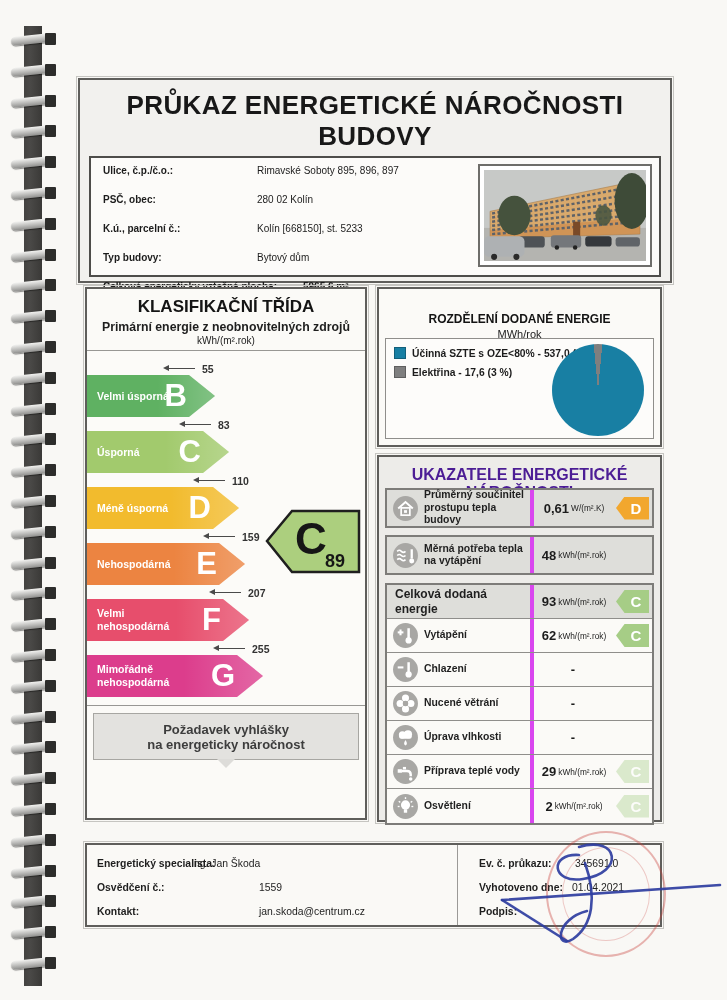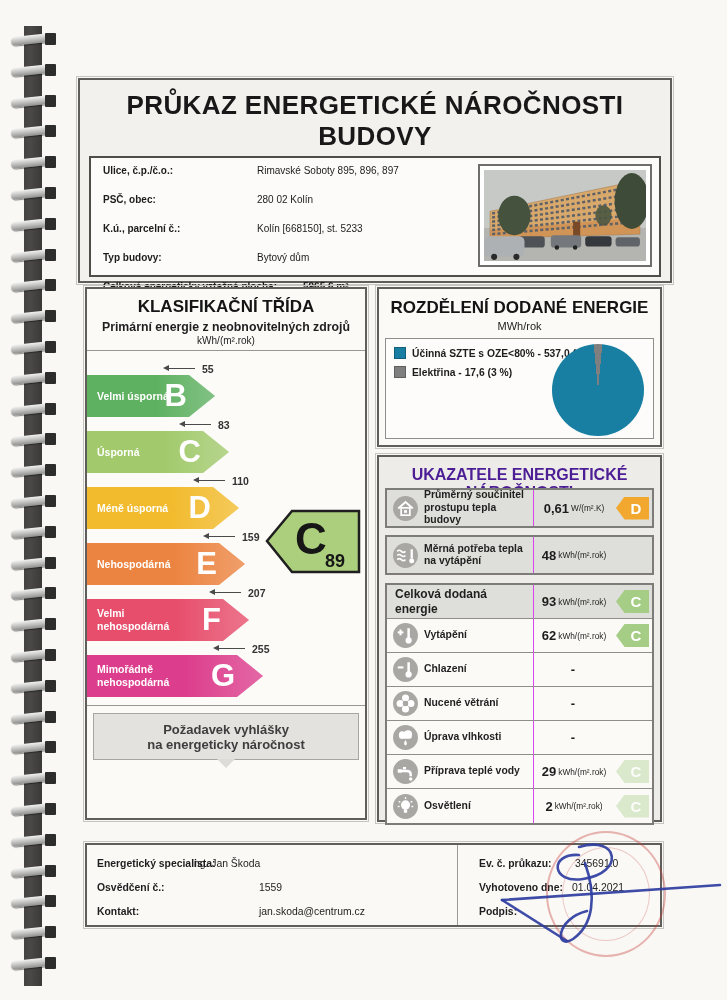--- a/index.html
+++ b/index.html
@@ -58,21 +58,21 @@
   .mk-letter{font-size:44px;font-weight:800;fill:#161616;}
   .mk-value{font-size:18px;font-weight:800;fill:#161616;}
   .req-box{margin:7px 6px 0;height:45px;background:#e3e2df;border:1px solid #a7a6a2;
     display:flex;flex-direction:column;justify-content:center;text-align:center;
     font-size:13px;font-weight:700;color:#3d3d3d;position:relative;}
   .req-box::after{content:"";position:absolute;left:50%;bottom:-9px;transform:translateX(-50%);
     border:9px solid transparent;border-top:9px solid #dddcd9;border-bottom:0;}
   .req-result{margin-top:13px;text-align:center;font-size:13.5px;font-weight:700;color:#3d3d3d;}
   
   .pie-panel{left:377px;top:287px;width:285px;height:160px;}
-  .pp-title{margin:9px 0 0;text-align:center;font-size:17px;font-weight:800;color:#141414;}
+  .pp-title{margin:23px 0 0;text-align:center;font-size:12px;font-weight:800;color:#141414;}
   .pp-unit{margin:2px 0 0;text-align:center;font-size:11px;color:#222;}
   .pp-inner{position:absolute;left:6px;right:6px;top:49px;bottom:6px;
     background:#fdfcfa;border:1px solid #8f8e8b;}
   .legend{position:absolute;left:8px;top:8px;}
   .leg-row{display:flex;align-items:center;margin-bottom:7px;}
   .leg-sq{width:12px;height:12px;margin-right:6px;flex:0 0 auto;border:1px solid rgba(0,0,0,.25);box-sizing:border-box;}
   .leg-txt{font-size:10.3px;font-weight:700;color:#1c1c1c;white-space:nowrap;}
   .pie{position:absolute;right:9px;top:5px;width:92px;height:92px;border-radius:50%;}
   
   .ind-panel{left:377px;top:455px;width:285px;height:367px;background:#edece9;}
@@ -81,21 +81,21 @@
   .ibox{border:2px solid #7d7c79;background:#fbfaf7;box-sizing:border-box;}
   .ibox.single{margin-bottom:7px;}
   .irow{display:flex;align-items:center;height:36px;box-sizing:border-box;}
   .ibox.multi .irow{height:34px;border-bottom:1px solid #8f8e8b;}
   .ibox.multi .irow:last-child{border-bottom:none;}
   .irow.gray{background:#dededa;}
   .ic{width:37px;display:flex;justify-content:center;align-items:center;flex:0 0 auto;}
   .ilabel{flex:1;font-size:10.4px;font-weight:700;line-height:1.2;color:#1f1f1f;padding-right:2px;}
   .irow.noicon .ilabel{padding-left:8px;font-size:12px;}
   .ival{width:80px;flex:0 0 auto;align-self:stretch;display:flex;align-items:center;
-    justify-content:center;border-left:1px solid #d946ef;white-space:nowrap;}
+    justify-content:center;border-left:4px solid #d946ef;white-space:nowrap;}
   .ival b{font-size:13px;font-weight:700;}
   .ival i{font-style:normal;font-size:8.3px;margin-left:2px;}
   .itag{width:33px;height:23px;flex:0 0 auto;margin:0 3px 0 2px;display:flex;align-items:center;
     justify-content:center;padding-left:7px;box-sizing:border-box;
     clip-path:polygon(0 50%,26% 0,100% 0,100% 100%,26% 100%);
     color:#fff;font-weight:800;font-size:15px;}
   .itag.empty{visibility:hidden;}
   .itag.faded{opacity:.38;}
   
   .footer-box{left:85px;top:843px;width:577px;height:84px;overflow:visible;background:#faf9f6;}

